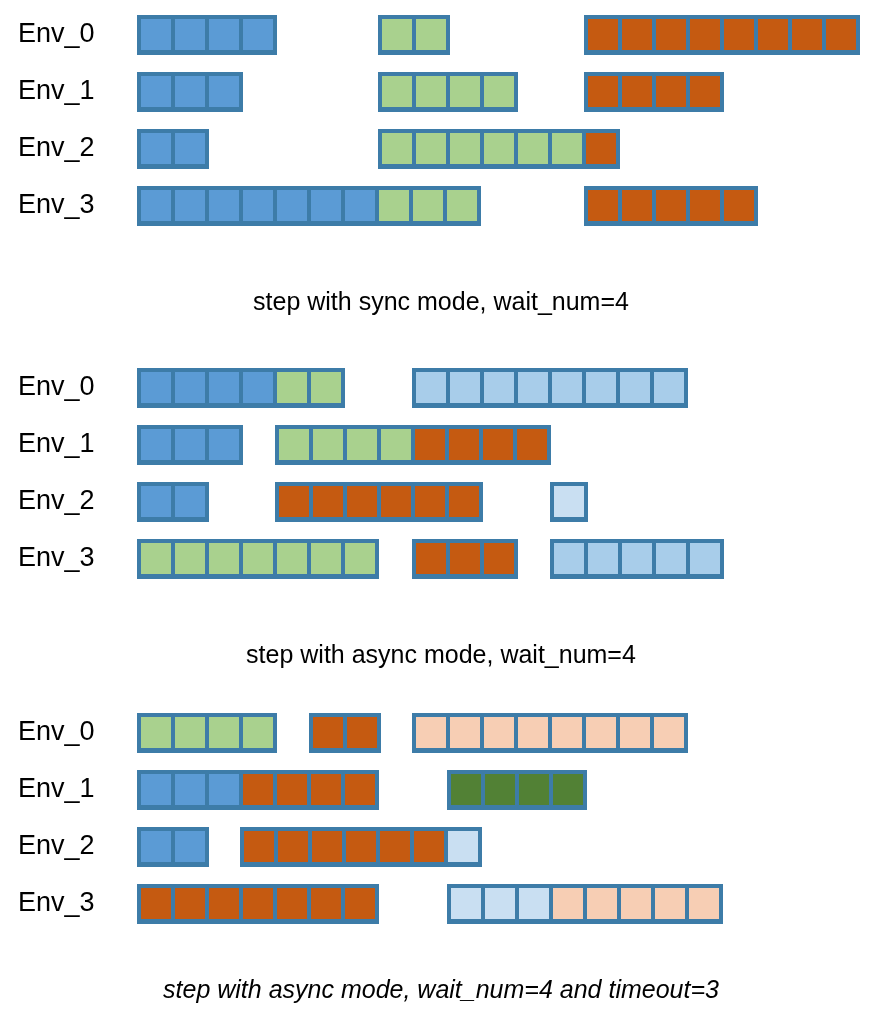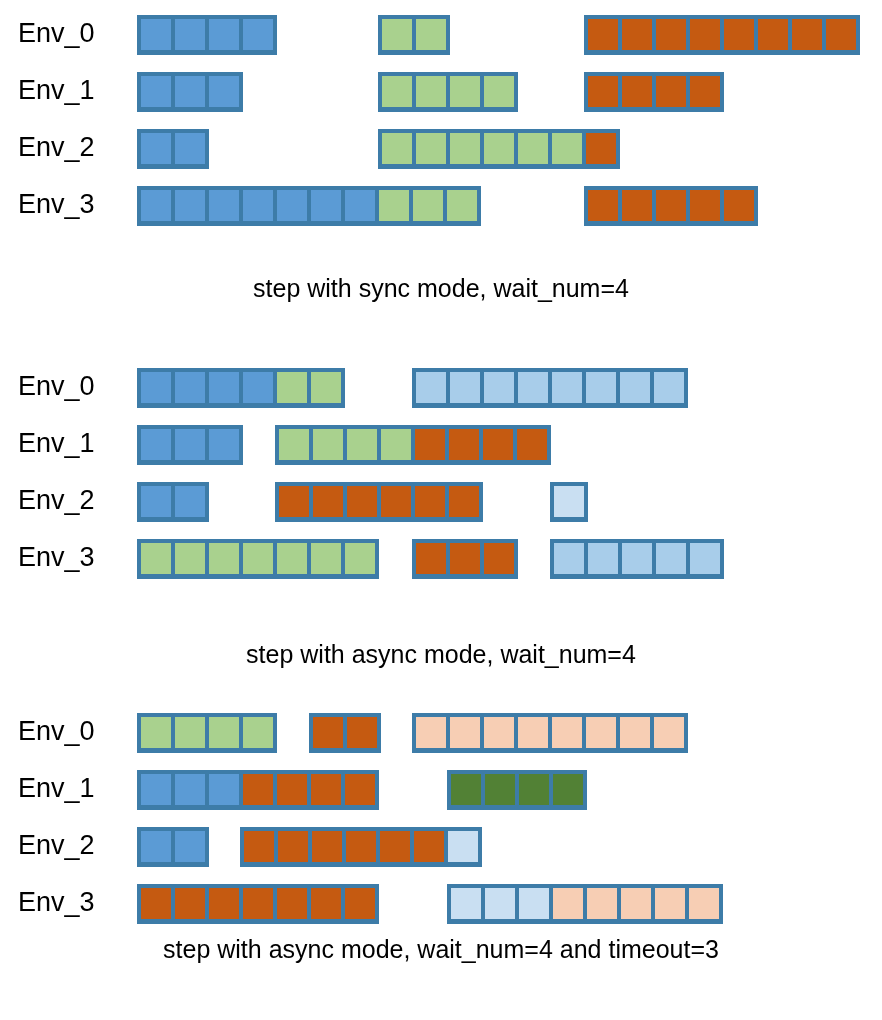--- a/index.html
+++ b/index.html
@@ -172,21 +172,21 @@
         </div>
         <div class="block" style="left: 584.2px; background: rgb(61, 124, 168);">
           <div class="cell c-orange" style="background: rgb(197, 90, 17);"></div>
           <div class="cell c-orange" style="background: rgb(197, 90, 17);"></div>
           <div class="cell c-orange" style="background: rgb(197, 90, 17);"></div>
           <div class="cell c-orange" style="background: rgb(197, 90, 17);"></div>
           <div class="cell c-orange" style="background: rgb(197, 90, 17);"></div>
         </div>
       </div>
     </div>
-    <div class="caption" style="top: 274px;">step with sync mode, wait_num=4</div>
+    <div class="caption" style="top: 287px;">step with sync mode, wait_num=4</div>
     <div class="panel" style="top: 363px;">
       <div class="row" style="top: 0px;">
         <div class="row-label">Env_0</div>
         <div class="block" style="left: 137px; background: rgb(61, 124, 168);">
           <div class="cell c-blue" style="background: rgb(91, 155, 213);"></div>
           <div class="cell c-blue" style="background: rgb(91, 155, 213);"></div>
           <div class="cell c-blue" style="background: rgb(91, 155, 213);"></div>
           <div class="cell c-blue" style="background: rgb(91, 155, 213);"></div>
           <div class="cell c-green" style="background: rgb(169, 209, 142);"></div>
           <div class="cell c-green" style="background: rgb(169, 209, 142);"></div>
@@ -338,14 +338,14 @@
           <div class="cell c-paleblue" style="background: rgb(201, 223, 242);"></div>
           <div class="cell c-paleblue" style="background: rgb(201, 223, 242);"></div>
           <div class="cell c-peach" style="background: rgb(247, 206, 180);"></div>
           <div class="cell c-peach" style="background: rgb(247, 206, 180);"></div>
           <div class="cell c-peach" style="background: rgb(247, 206, 180);"></div>
           <div class="cell c-peach" style="background: rgb(247, 206, 180);"></div>
           <div class="cell c-peach" style="background: rgb(247, 206, 180);"></div>
         </div>
       </div>
     </div>
-    <div class="caption" style="top: 935px;">step with async mode, wait_num=4 and timeout=3</div>
+    <div class="caption" style="top: 975px; font-style: italic;">step with async mode, wait_num=4 and timeout=3</div>
   </div>
 
 </body></html>

